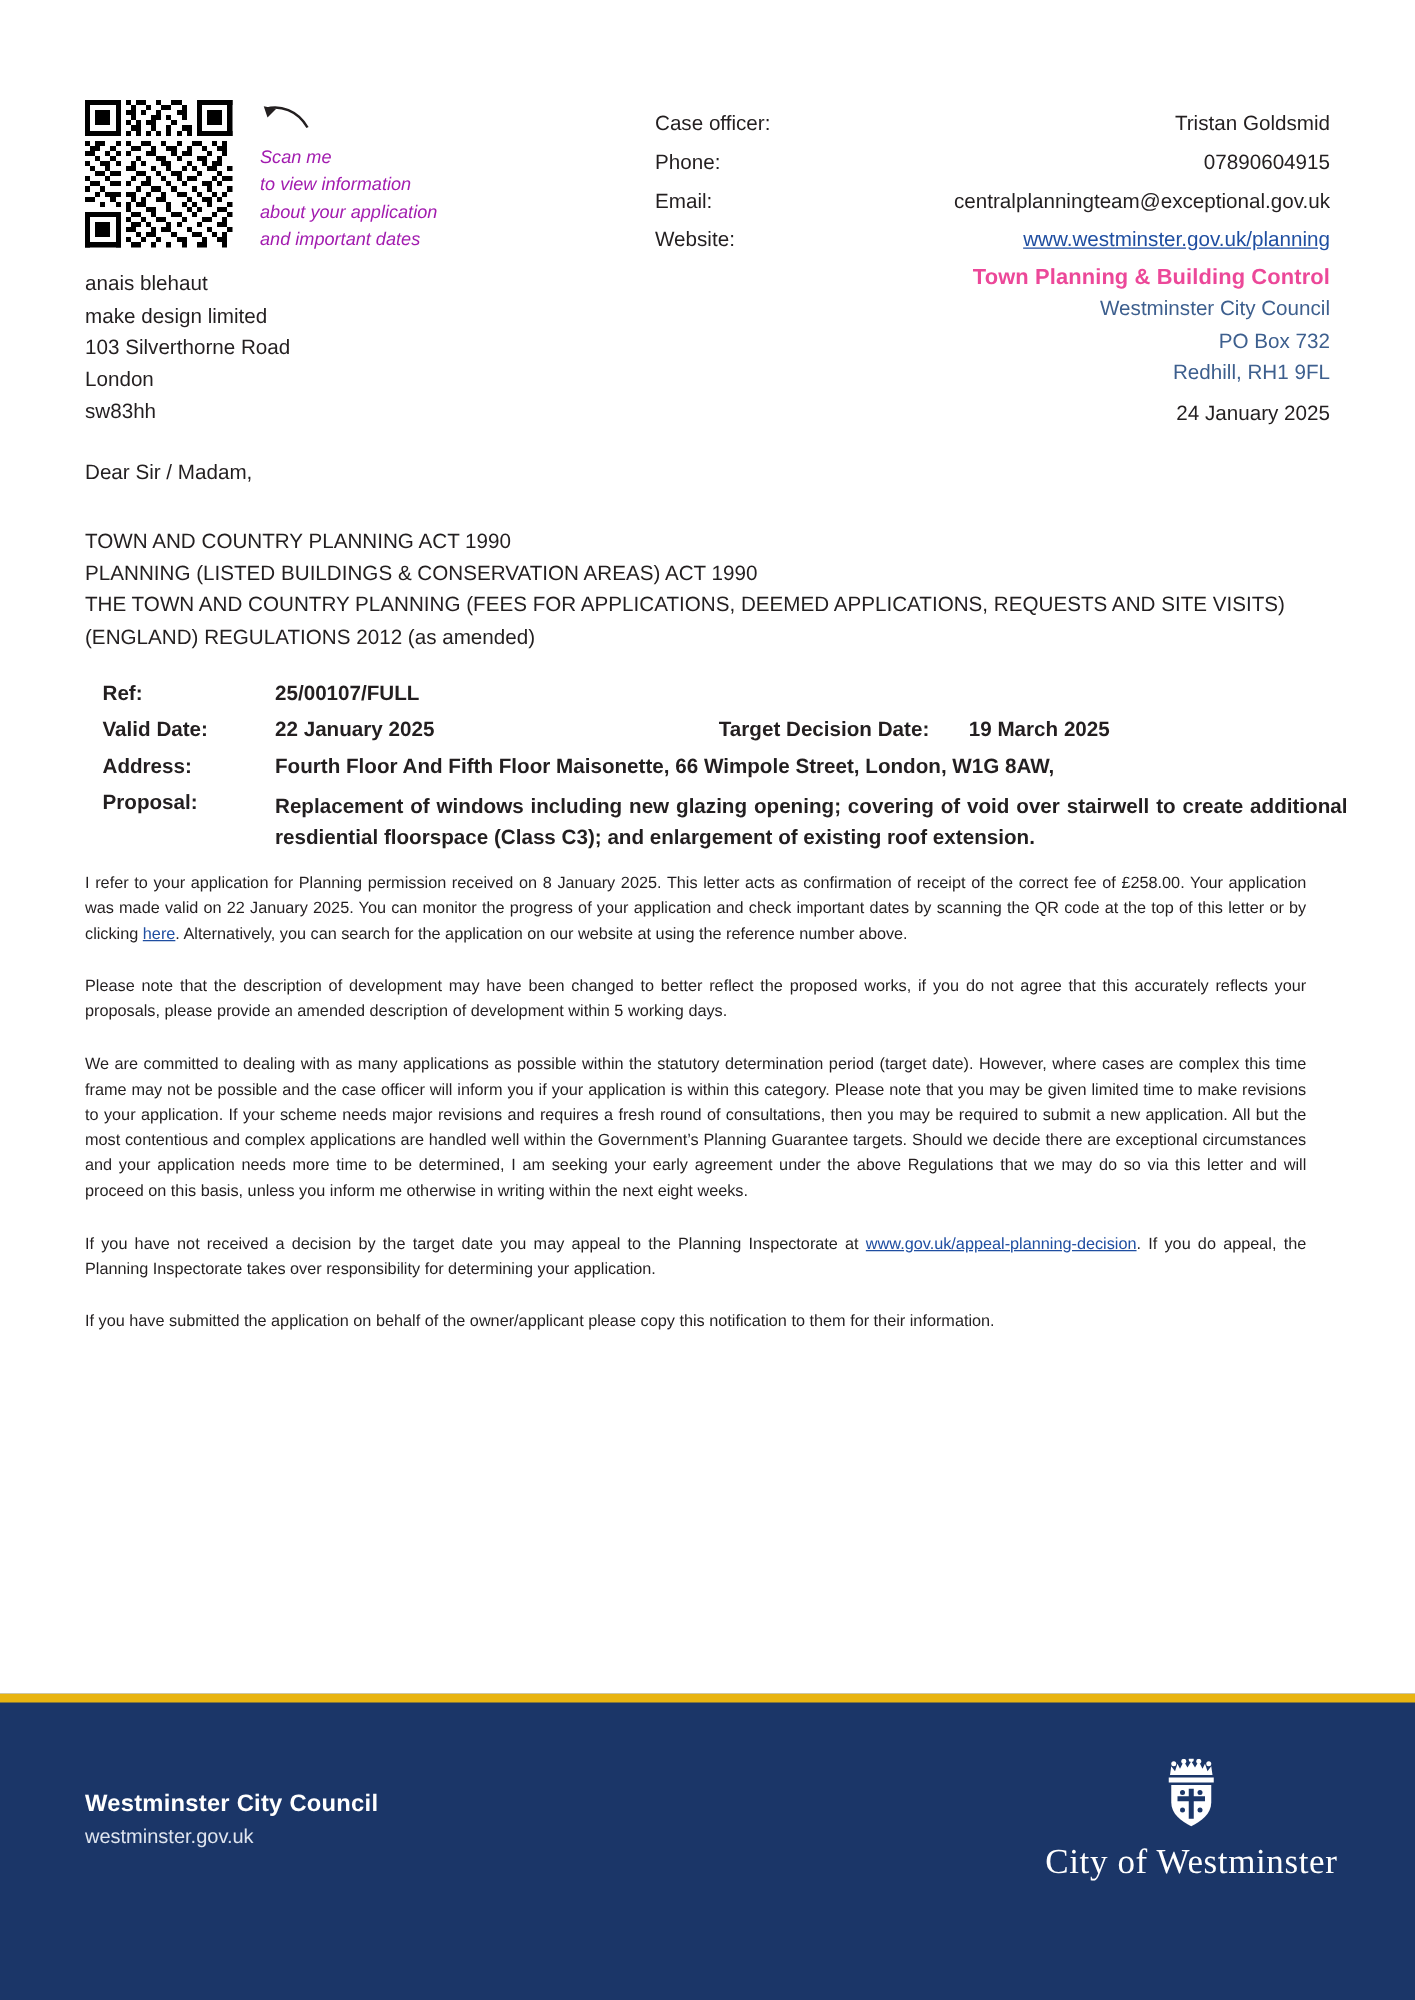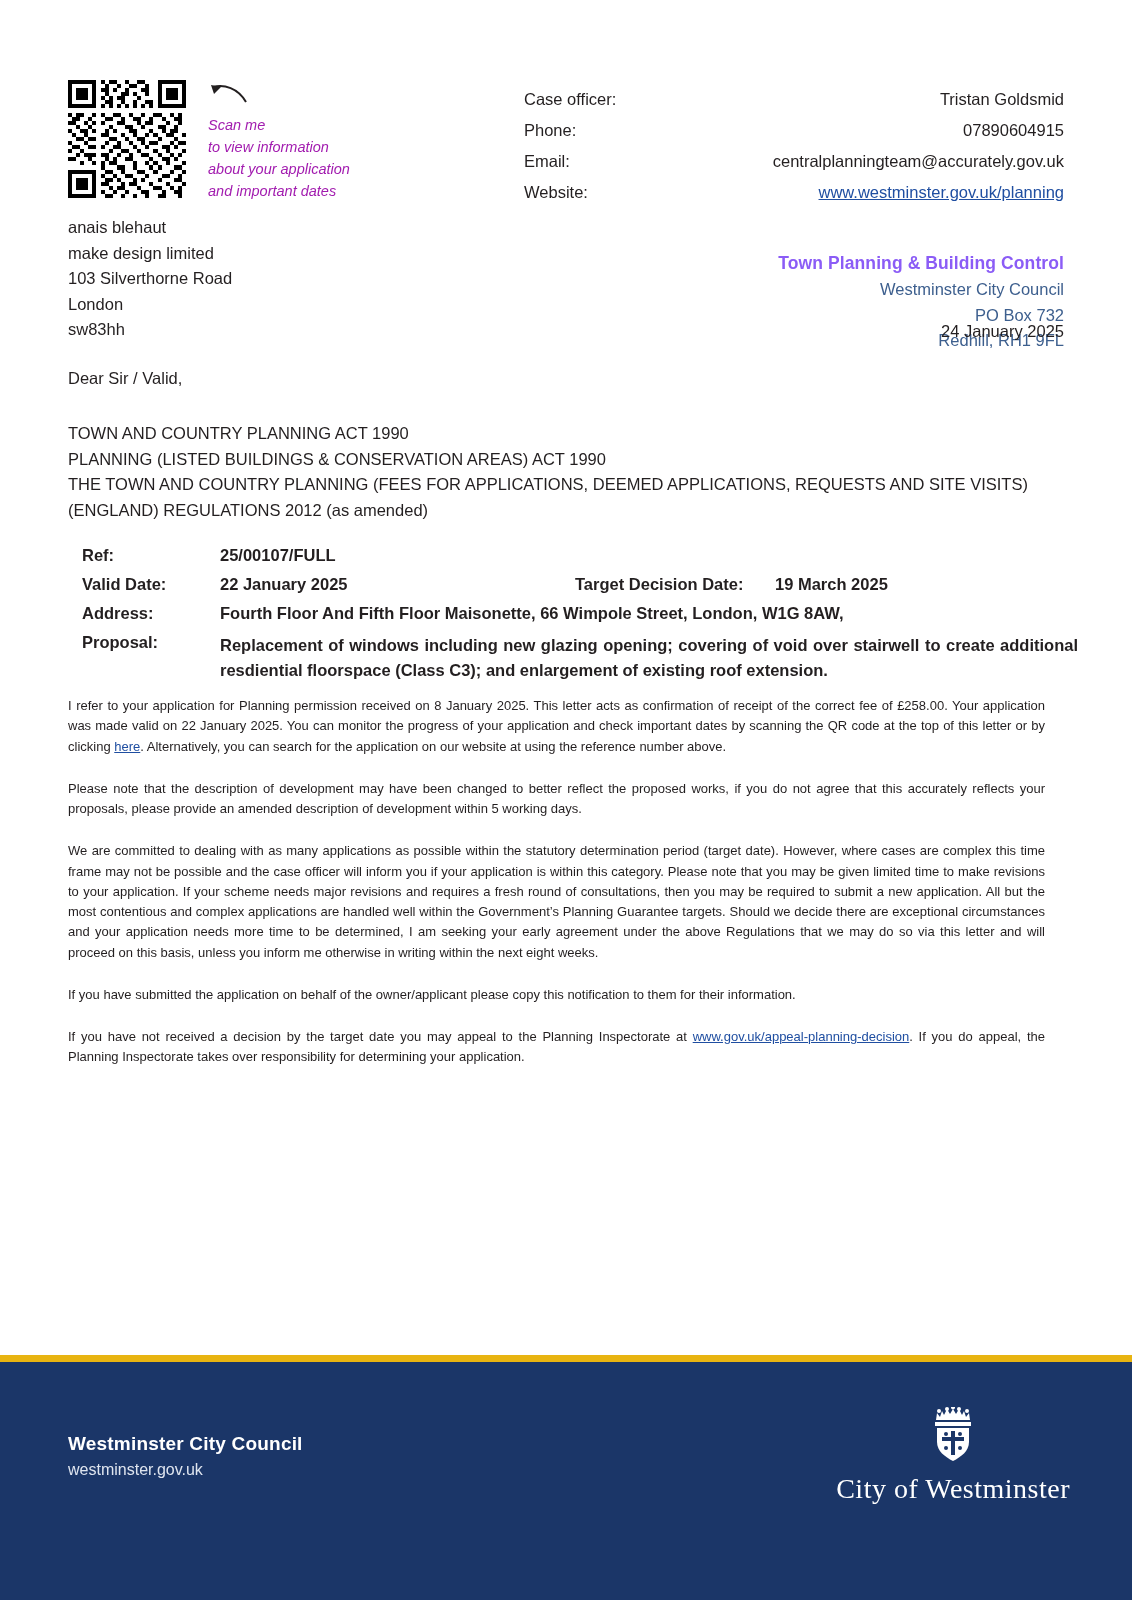--- a/index.html
+++ b/index.html
@@ -85,23 +85,22 @@
     position: absolute;
     right: 68px;
     top: 208px;
     text-align: right;
     color: #2b4a78;
     line-height: 1.55;
   }
   .council-title {
     font-weight: bold;
     font-size: 17.5px;
-    color: #8b5cf6;
+    color: #ec4899;
     letter-spacing: 0.1px;
-    margin-top: 42px;
   }
   .council-line {
     font-size: 16.5px;
     color: #3d5f8e;
   }
   .letter-date {
     position: absolute;
     right: 68px;
     top: 322px;
     font-size: 16.5px;
@@ -467,21 +466,21 @@
       <div class="contact-row">
         <span class="contact-label">Case officer:</span>
         <span class="contact-value">Tristan Goldsmid</span>
       </div>
       <div class="contact-row">
         <span class="contact-label">Phone:</span>
         <span class="contact-value">07890604915</span>
       </div>
       <div class="contact-row">
         <span class="contact-label">Email:</span>
-        <span class="contact-value">centralplanningteam@accurately.gov.uk</span>
+        <span class="contact-value">centralplanningteam@exceptional.gov.uk</span>
       </div>
       <div class="contact-row">
         <span class="contact-label">Website:</span>
         <span class="contact-value">
           <a href="#">www.westminster.gov.uk/planning</a>
         </span>
       </div>
     </div>
   </div>
 
@@ -495,21 +494,21 @@
 
   <div class="council-block">
     <div class="council-title">Town Planning &amp; Building Control</div>
     <div class="council-line">Westminster City Council</div>
     <div class="council-line">PO Box 732</div>
     <div class="council-line">Redhill, RH1 9FL</div>
   </div>
 
   <div class="letter-date">24 January 2025</div>
 
-  <div class="salutation">Dear Sir / Valid,</div>
+  <div class="salutation">Dear Sir / Madam,</div>
 
   <div class="acts">
     <div>TOWN AND COUNTRY PLANNING ACT 1990</div>
     <div>PLANNING (LISTED BUILDINGS &amp; CONSERVATION AREAS) ACT 1990</div>
     <div>THE TOWN AND COUNTRY PLANNING (FEES FOR APPLICATIONS, DEEMED APPLICATIONS, REQUESTS AND SITE VISITS)</div>
     <div>(ENGLAND) REGULATIONS 2012 (as amended)</div>
   </div>
 
   <div class="details">
     <div class="det-row">
@@ -533,24 +532,24 @@
       <div class="det-value proposal-text">Replacement of windows including new glazing opening; covering of void over stairwell to create additional resdiential floorspace (Class C3); and enlargement of existing roof extension.</div>
     </div>
   </div>
 
   <div class="body">
     <p>
       <span>I refer to your application for Planning permission received on 8 January 2025. This letter acts as confirmation of receipt of the correct fee of £258.00. Your application was made valid on 22 January 2025. You can monitor the progress of your application and check important dates by scanning the QR code at the top of this letter or by clicking </span><a href="#">here</a><span>. Alternatively, you can search for the application on our website at using the reference number above.</span>
     </p>
     <p>Please note that the description of development may have been changed to better reflect the proposed works, if you do not agree that this accurately reflects your proposals, please provide an amended description of development within 5 working days.</p>
     <p>We are committed to dealing with as many applications as possible within the statutory determination period (target date). However, where cases are complex this time frame may not be possible and the case officer will inform you if your application is within this category. Please note that you may be given limited time to make revisions to your application. If your scheme needs major revisions and requires a fresh round of consultations, then you may be required to submit a new application. All but the most contentious and complex applications are handled well within the Government’s Planning Guarantee targets. Should we decide there are exceptional circumstances and your application needs more time to be determined, I am seeking your early agreement under the above Regulations that we may do so via this letter and will proceed on this basis, unless you inform me otherwise in writing within the next eight weeks.</p>
-    <p>If you have submitted the application on behalf of the owner/applicant please copy this notification to them for their information.</p>
     <p>
       <span>If you have not received a decision by the target date you may appeal to the Planning Inspectorate at </span><a href="#">www.gov.uk/appeal-planning-decision</a><span>. If you do appeal, the Planning Inspectorate takes over responsibility for determining your application.</span>
     </p>
+    <p>If you have submitted the application on behalf of the owner/applicant please copy this notification to them for their information.</p>
   </div>
 
   <div class="footer">
     <div class="footer-gold"></div>
 
     <div class="footer-brand">
       <div class="footer-brand-name">Westminster City Council</div>
       <div class="footer-brand-url">westminster.gov.uk</div>
     </div>
 

